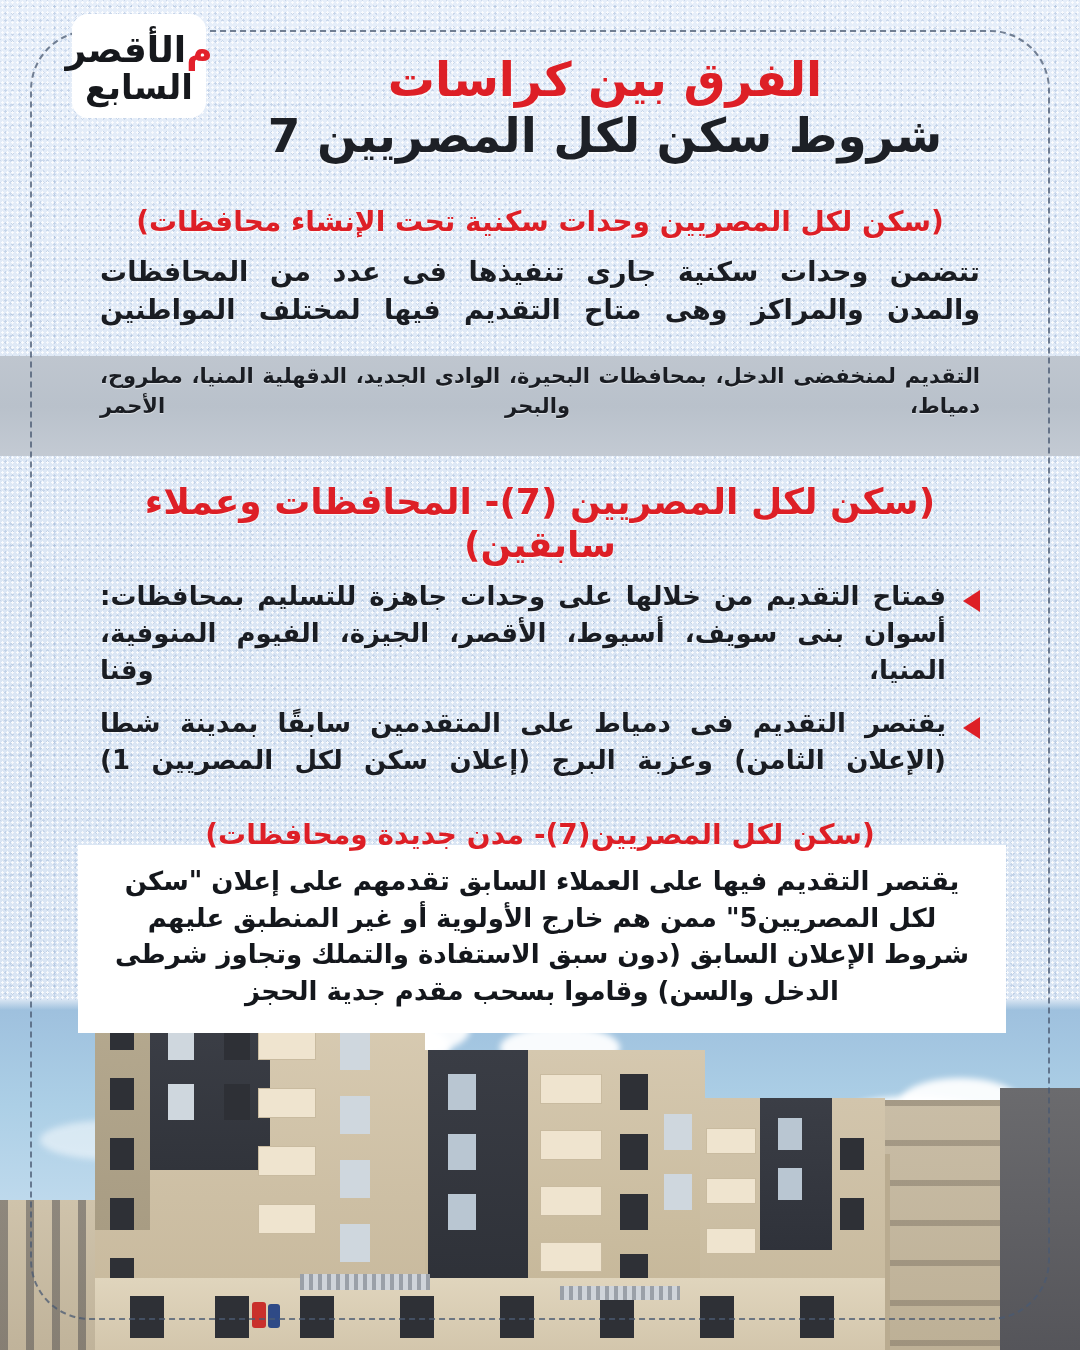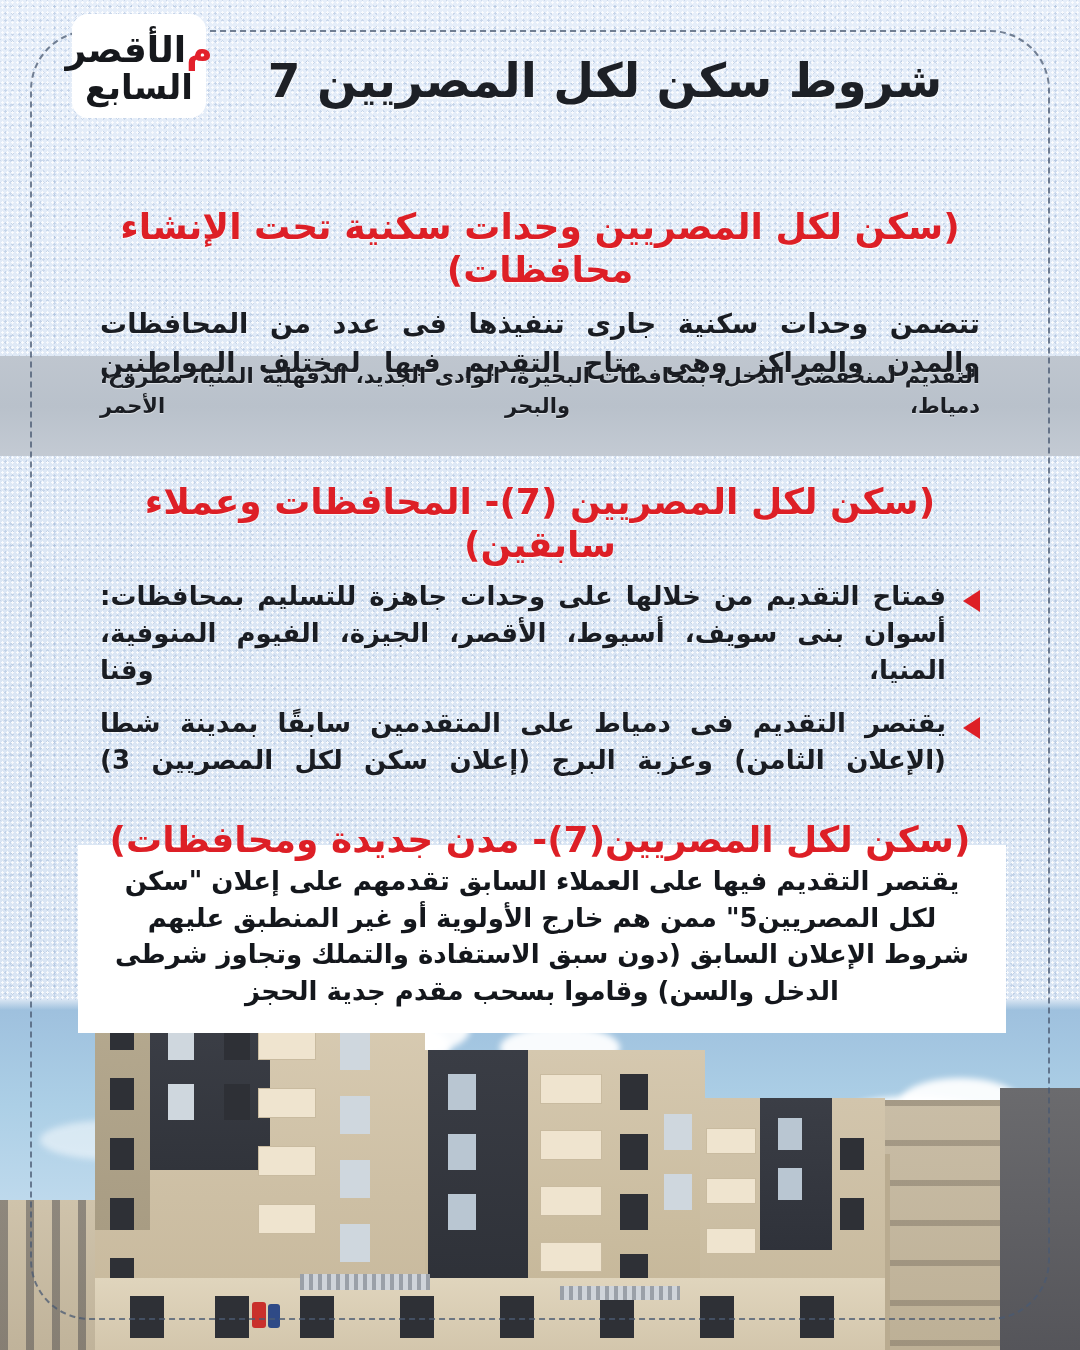--- a/index.html
+++ b/index.html
@@ -82,21 +82,21 @@
     font-size:47px;
     font-weight:900;
     line-height:1.22;
     margin-top:0;
     text-shadow:0 2px 2px rgba(255,255,255,.7);
   }
 
   
   .sec-head{
     color:#dd1f26;
-    font-size:36px;
+    font-size:28px;
     font-weight:900;
     text-align:center;
     line-height:1.2;
     text-shadow:0 1px 1px rgba(255,255,255,.8);
   }
   .sec-body{
     color:#1a1d23;
     font-size:27px;
     font-weight:700;
     line-height:1.42;
@@ -307,20 +307,21 @@
     <div class="logo-row logo-line1">
       <span class="lg-red">م</span>
         <span class="lg-dark">الأقصر</span>
     </div>
     <div class="logo-row logo-line2">
       <span class="lg-dark">السابع</span>
     </div>
   </div>
 
   <div id="headline">
+    <span class="hl-red">الفرق بين كراسات</span>
     <span class="hl-dark">شروط سكن لكل المصريين 7</span>
   </div>
 
   <div id="section1">
     <div class="sec-head">(سكن لكل المصريين وحدات سكنية تحت الإنشاء محافظات)</div>
     <div class="sec-body">تتضمن وحدات سكنية جارى تنفيذها فى عدد من المحافظات والمدن والمراكز وهى متاح التقديم فيها لمختلف المواطنين</div>
   </div>
 
   <div id="gray-band-inner">
     <div class="sec-body">التقديم لمنخفضى الدخل، بمحافظات البحيرة، الوادى الجديد، الدقهلية المنيا، مطروح، دمياط، والبحر الأحمر</div>
@@ -328,21 +329,21 @@
 
   <div id="section2">
     <div class="sec-head">(سكن لكل المصريين (7)- المحافظات وعملاء سابقين)</div>
     <div class="bullets">
       <div class="bullet">
         <span class="tri"></span>
         <div class="btxt">فمتاح التقديم من خلالها على وحدات جاهزة للتسليم بمحافظات: أسوان بنى سويف، أسيوط، الأقصر، الجيزة، الفيوم المنوفية، المنيا، وقنا</div>
       </div>
       <div class="bullet">
         <span class="tri"></span>
-        <div class="btxt">يقتصر التقديم فى دمياط على المتقدمين سابقًا بمدينة شطا (الإعلان الثامن) وعزبة البرج (إعلان سكن لكل المصريين 3)</div>
+        <div class="btxt">يقتصر التقديم فى دمياط على المتقدمين سابقًا بمدينة شطا (الإعلان الثامن) وعزبة البرج (إعلان سكن لكل المصريين 1)</div>
       </div>
     </div>
   </div>
 
   <div id="section3-head">
     <div class="sec-head">(سكن لكل المصريين(7)- مدن جديدة ومحافظات)</div>
   </div>
 
   <div id="white-box">
     <div class="wtxt">يقتصر التقديم فيها على العملاء السابق تقدمهم على إعلان "سكن لكل المصريين5" ممن هم خارج الأولوية أو غير المنطبق عليهم شروط الإعلان السابق (دون سبق الاستفادة والتملك وتجاوز شرطى الدخل والسن) وقاموا بسحب مقدم جدية الحجز</div>

